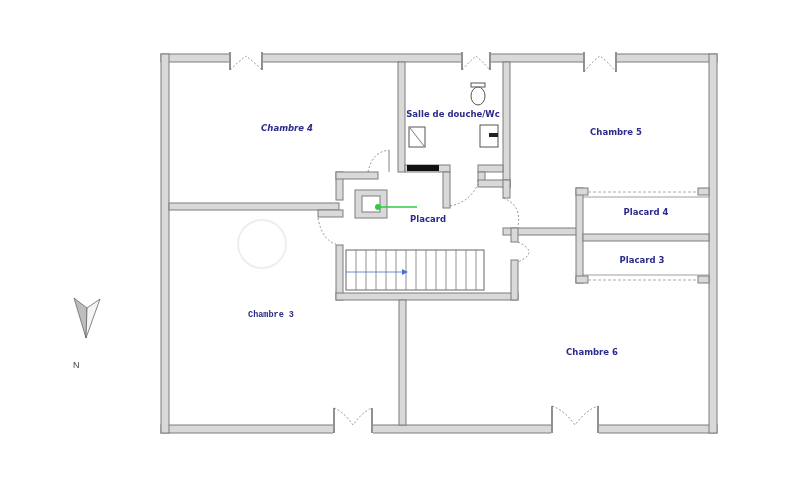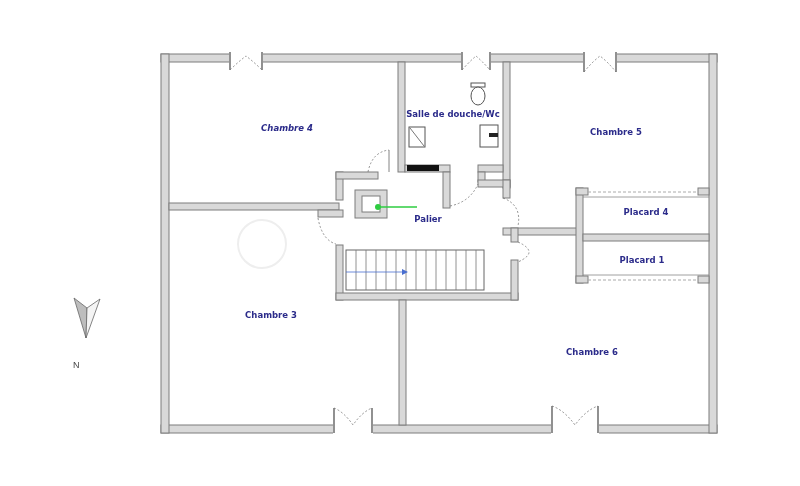--- a/index.html
+++ b/index.html
@@ -148,20 +148,20 @@
 
     <g>
       <polygon points="74,298 86,338 87,308" fill="#bdbdbd" stroke="#666" stroke-width="0.8"></polygon>
       <polygon points="87,308 86,338 100,299" fill="#f4f4f4" stroke="#666" stroke-width="0.8"></polygon>
     </g>
   </svg>
 
   <div class="label" style="left:287px;top:128px;font-style:italic;">Chambre 4</div>
   <div class="label" style="left:453px;top:114px;">Salle de douche/Wc</div>
   <div class="label" style="left:612px;top:132px;padding-left:8px;">Chambre 5</div>
-  <div class="label" style="left:428px;top:219px;">Palier</div>
+  <div class="label" style="left:428px;top:219px;">Placard</div>
   <div class="label" style="left:646px;top:212px;">Placard 4</div>
-  <div class="label" style="left:642px;top:260px;">Placard 1</div>
-  <div class="label" style="left:271px;top:315px;">Chambre 3</div>
+  <div class="label" style="left:642px;top:260px;">Placard 3</div>
+  <div class="label" style="left:271px;top:315px;font-family:Liberation Mono, monospace;">Chambre 3</div>
   <div class="label" style="left:592px;top:352px;">Chambre 6</div>
 
   <div class="compass-n">N</div>
 </div>
 
 </body></html>

